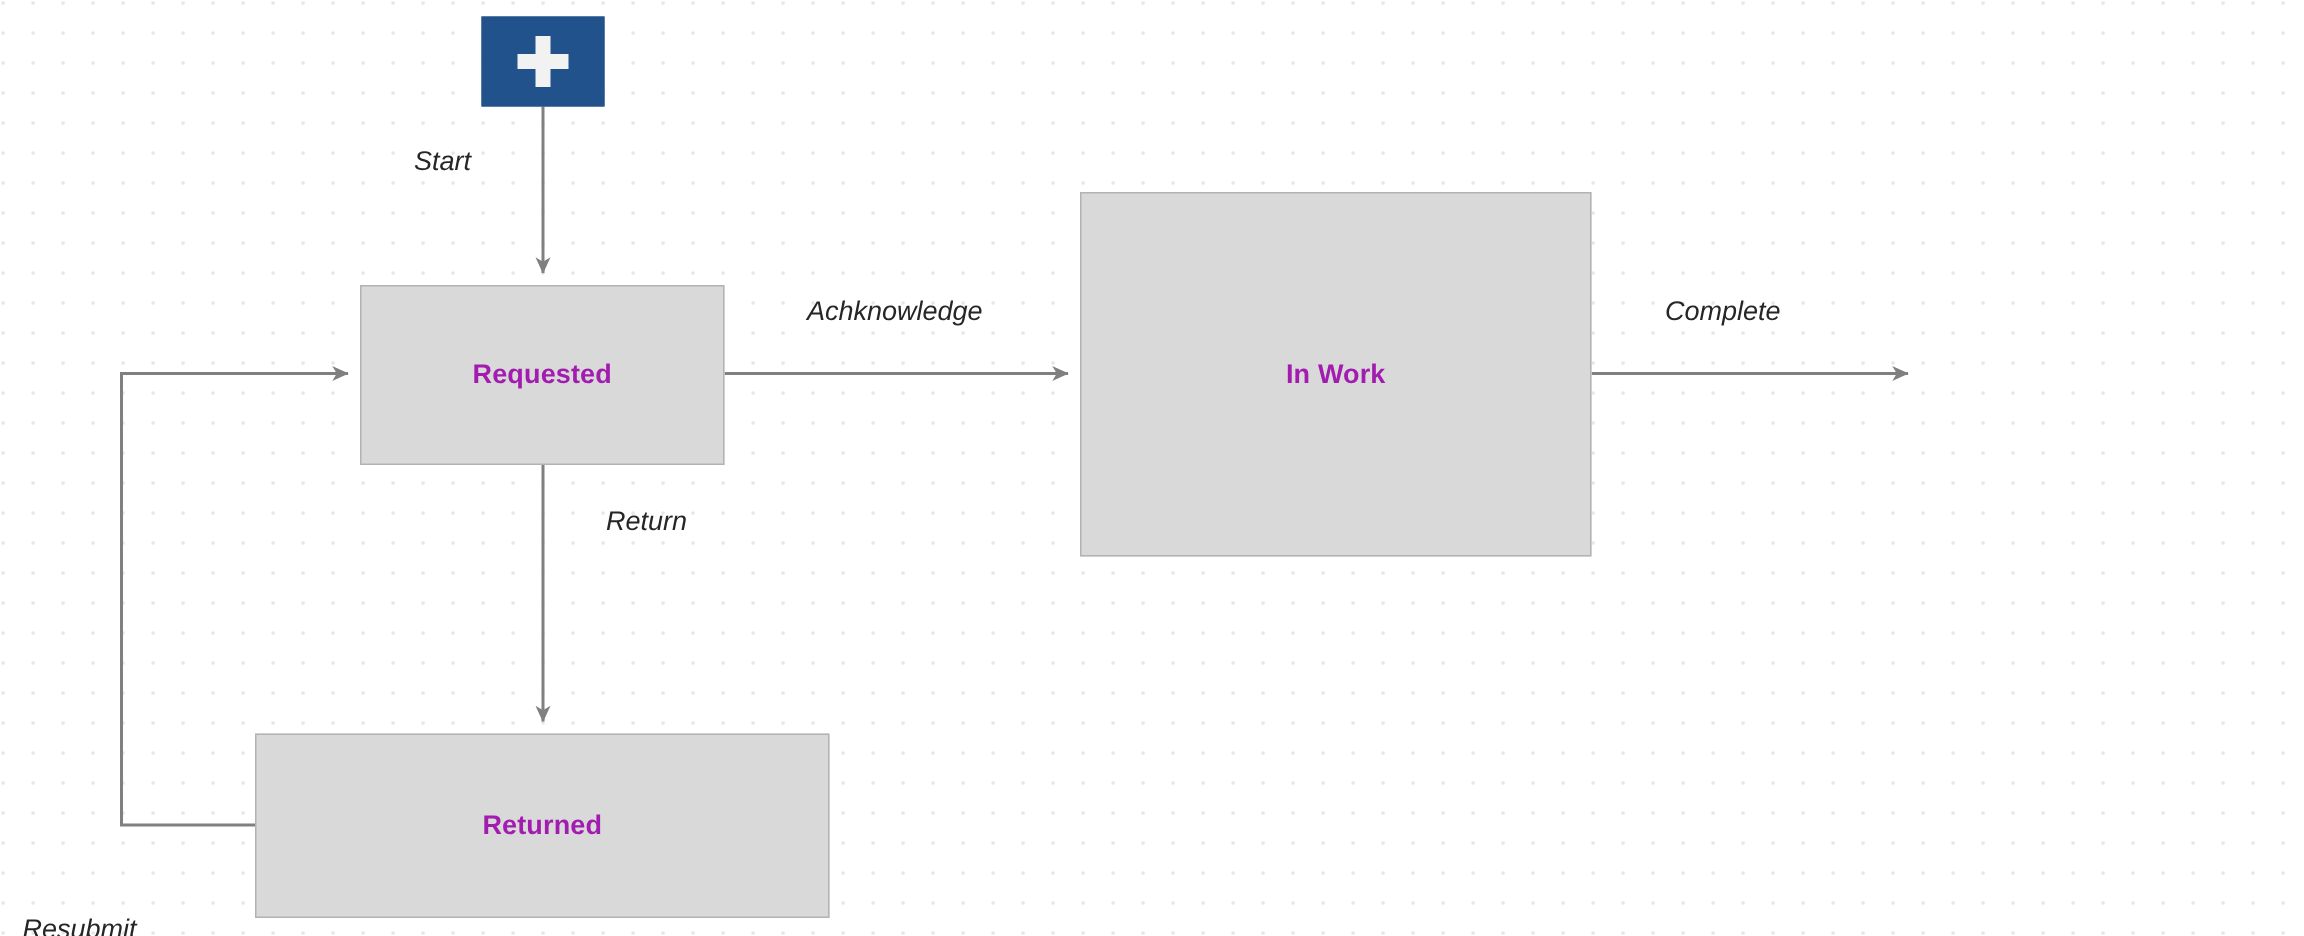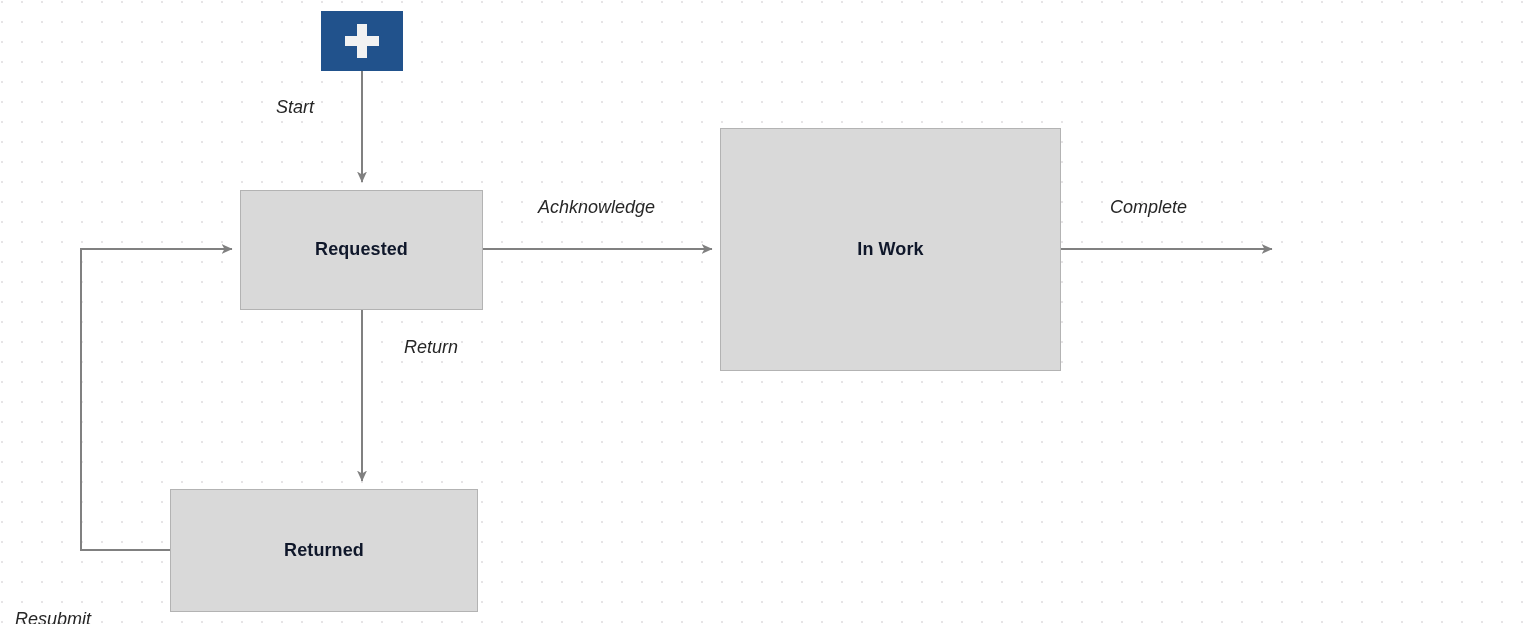--- a/index.html
+++ b/index.html
@@ -37,30 +37,30 @@
     box-sizing: border-box;
     background: #d9d9d9;
     border: 1px solid #b3b3b3;
     display: flex;
     align-items: center;
     justify-content: center;
   }
   .node .node-label {
     font-size: 18px;
     font-weight: bold;
-    color: #0f172a;
+    color: #a21caf;
     letter-spacing: 0.1px;
     text-align: center;
     line-height: 1.2;
   }
 
   #node-requested { left: 240px; top: 190px; width: 243px; height: 120px; }
   #node-inwork    { left: 720px; top: 128px; width: 341px; height: 243px; }
   #node-completed { left: 1280px; top: 190px; width: 241px; height: 120px; }
-  #node-returned  { left: 170px; top: 489px; width: 308px; height: 123px; }
+  #node-returned  { left: 170px; top: 489px; width: 383px; height: 123px; }
 
   
   #node-start {
     position: absolute;
     left: 321px;
     top: 11px;
     width: 82px;
     height: 60px;
     background: #21528c;
     border: 1px solid #21528c;

